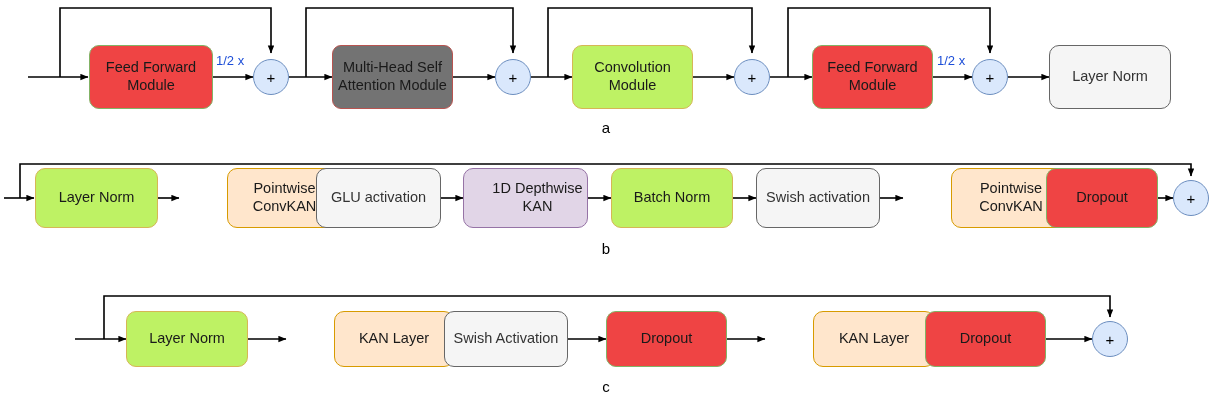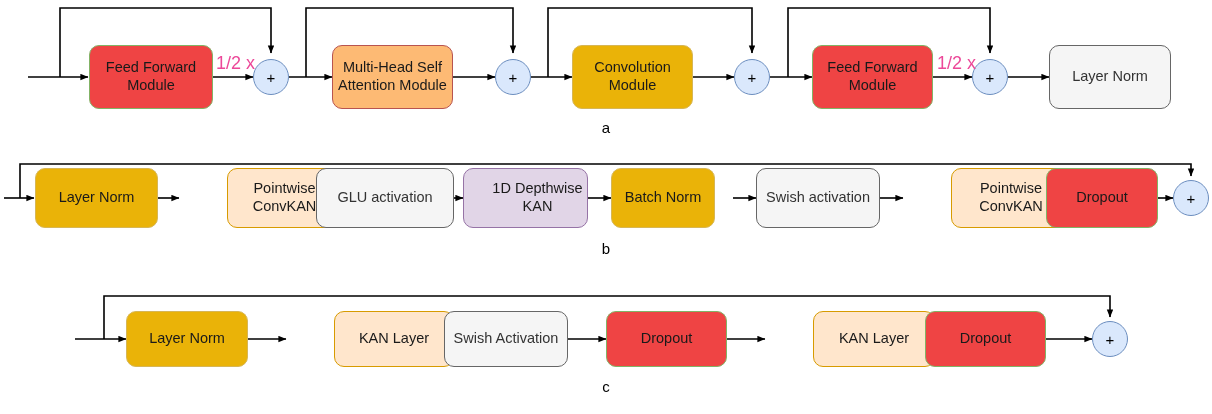--- a/index.html
+++ b/index.html
@@ -36,44 +36,44 @@
     align-items: center;
     justify-content: center;
     text-align: center;
     line-height: 1.22;
     font-size: 14.5px;
     color: #1a1a1a;
     white-space: pre-line;
     padding: 2px 4px;
   }
   .node.green  { background: #ef4444; border-color: #82b366; }
-  .node.red    { background: #fdba74; border-color: #b85450; }
-  .node.yellow { background: #eab308; border-color: #d6b656; }
+  .node.red    { background: #737373; border-color: #b85450; border-radius: 9px; }
+  .node.yellow { background: #bef264; border-color: #d6b656; }
   .node.orange { background: #ffe6cc; border-color: #d79b00; margin-left: 48px; }
   .node.purple { background: #e1d5e7; border-color: #9673a6; padding-left: 28px; }
   .node.grey   { background: #f5f5f5; border-color: #666666; color: #333333; }
 
   .adder {
     position: absolute;
     box-sizing: border-box;
     width: 36px;
     height: 36px;
     border-radius: 50%;
     background: #dae8fc;
     border: 1.6px solid #6c8ebf;
     display: flex;
     align-items: center;
     justify-content: center;
     font-size: 15px;
     color: #000000;
   }
   .edge-label {
     position: absolute;
-    font-size: 18px;
-    color: #ec4899;
+    font-size: 13px;
+    color: #1d4ed8;
     white-space: nowrap;
   }
   .row-label {
     position: absolute;
     font-size: 15px;
     color: #000000;
     text-align: center;
     width: 20px;
   }
 </style>
@@ -155,26 +155,26 @@
 
   <div class="edge-label" style="left:937px; top:53px;">1/2 x</div>
 
   <div class="row-label" style="left:596px; top:119px;">a</div>
 
   <div class="node yellow" style="left:35px; top:168px; width:123px; height:60px;">Layer Norm</div>
 
   <div class="node orange" style="left:179px; top:168px; width:115px; height:60px;">Pointwise
 ConvKAN</div>
 
-  <div class="node grey" style="left:316px; top:168px; width:138px; height:60px;">GLU activation</div>
+  <div class="node grey" style="left:316px; top:168px; width:125px; height:60px;">GLU activation</div>
 
   <div class="node purple" style="left:463px; top:168px; width:125px; height:60px;">1D Depthwise
 KAN</div>
 
-  <div class="node yellow" style="left:611px; top:168px; width:104px; height:60px;">Batch Norm</div>
+  <div class="node yellow" style="left:611px; top:168px; width:122px; height:60px;">Batch Norm</div>
 
   <div class="node grey" style="left:756px; top:168px; width:124px; height:60px;">Swish activation</div>
 
   <div class="node orange" style="left:903px; top:168px; width:120px; height:60px;">Pointwise
 ConvKAN</div>
 
   <div class="node green" style="left:1046px; top:168px; width:112px; height:60px;">Dropout</div>
 
   <div class="adder" style="left:1173px; top:180px;">+</div>
 

